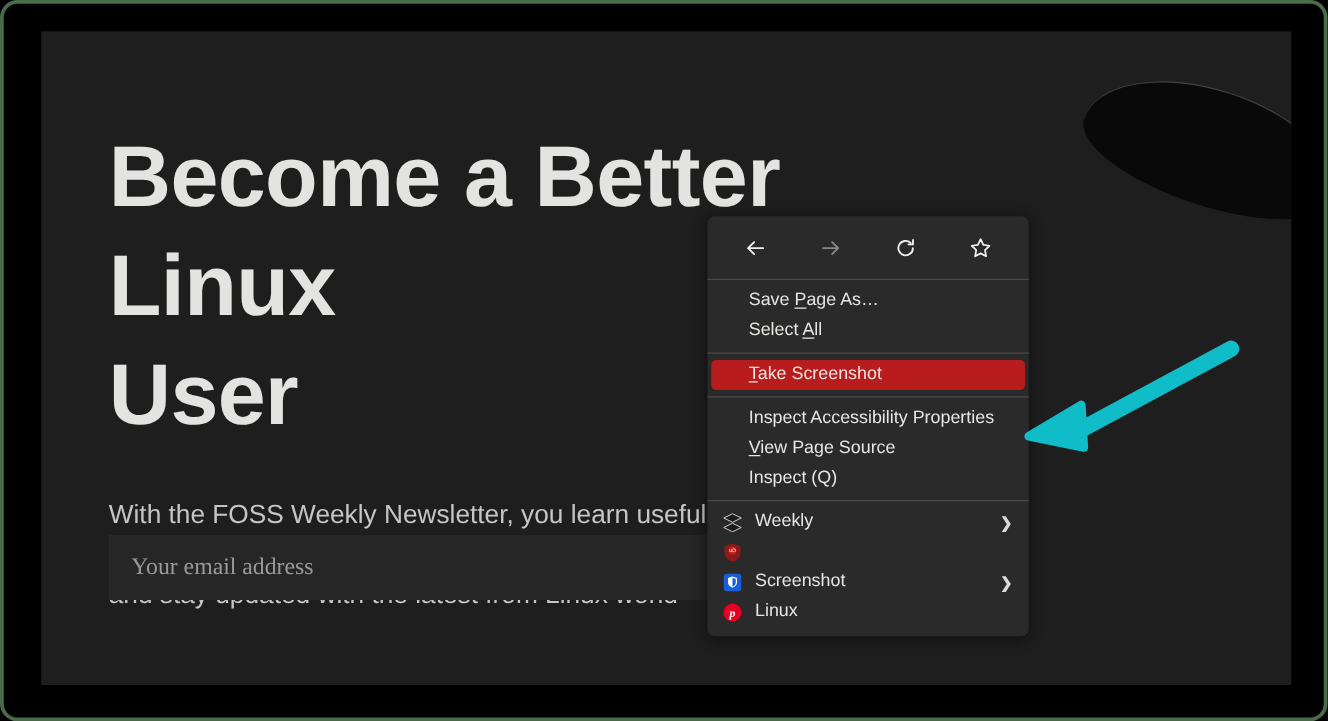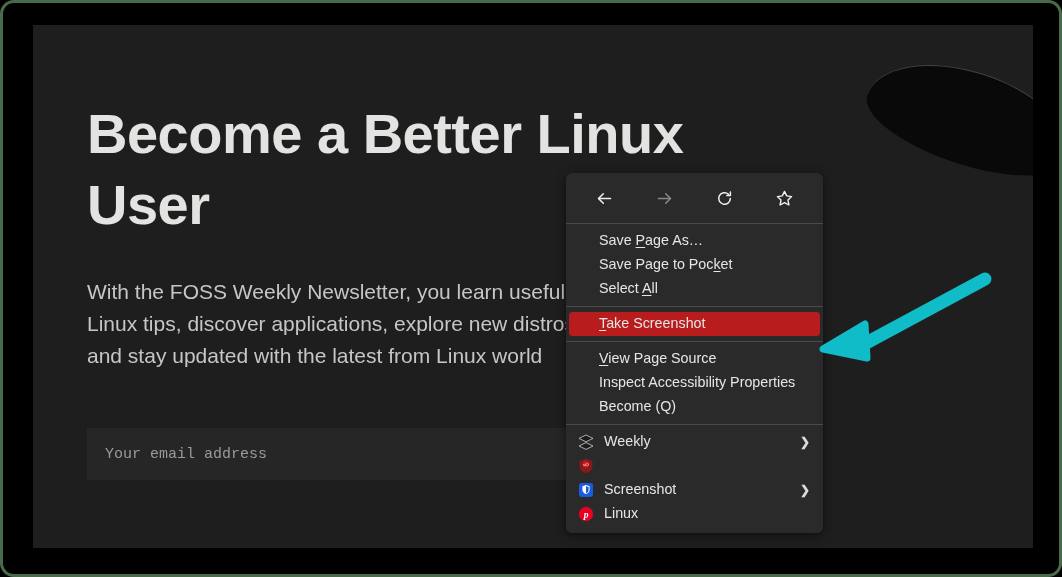--- a/index.html
+++ b/index.html
@@ -41,21 +41,21 @@
     width:210px; height:92px;
     background:#090909;
     border-radius:50% 50% 50% 50% / 60% 60% 40% 40%;
     transform:rotate(18deg);
     box-shadow:0 -1px 0 0 rgba(150,150,150,.30);
   }
 
   
   #hero { position:absolute; left:54px; top:74px; width:640px; }
   #headline {
-    font-size:56px;
+    font-size:69px;
     font-weight:700;
     line-height:1.26;
     letter-spacing:-0.5px;
     color:#e3e3e1;
     white-space:pre-line;
   }
   #subtext {
     margin-top:36px;
     font-size:21px;
     line-height:1.52;
@@ -63,22 +63,22 @@
     width:500px;
     font-weight:400;
   }
 
   #email-field {
     position:absolute; left:54px; top:403px;
     width:482px; height:52px;
     background:#262626;
     border:none; outline:none;
     color:#84cc16;
-    font-size:15px;
-    font-family:Liberation Mono, monospace;
+    font-size:19px;
+    font-family:Liberation Serif, serif;
     padding:0 18px;
   }
   #email-field::placeholder { color:#9a9a9a; opacity:1; }
 
   
   #ctxmenu {
     position:absolute;
     left:563px; top:170px;
     width:257px;
     background:#2b2a2b;
@@ -202,46 +202,43 @@
       </div>
     </div>
 
     <div class="sep"></div>
 
     <div class="group">
       <div class="mi">
         <span class="lbl">Save <span class="ul">P</span>age As…</span>
       </div>
       <div class="mi">
-        <span class="lbl">Save Page to Poc<span class="ul">k</span>et</span>
-      </div>
-      <div class="mi">
         <span class="lbl">Select <span class="ul">A</span>ll</span>
       </div>
     </div>
 
     <div class="sep"></div>
 
     <div class="group">
       <div class="mi sel">
         <span class="lbl"><span class="ul">T</span>ake Screenshot</span>
       </div>
     </div>
 
     <div class="sep"></div>
 
     <div class="group">
       <div class="mi">
+        <span class="lbl">Inspect Accessibility Properties</span>
+      </div>
+      <div class="mi">
         <span class="lbl"><span class="ul">V</span>iew Page Source</span>
       </div>
       <div class="mi">
-        <span class="lbl">Inspect Accessibility Properties</span>
-      </div>
-      <div class="mi">
-        <span class="lbl">Become (Q)</span>
+        <span class="lbl">Inspect (Q)</span>
       </div>
     </div>
 
     <div class="sep"></div>
 
     <div class="group">
 
       <div class="mi ext">
         <span class="exticon">
           <svg width="16" height="16" viewBox="0 0 16 16">

